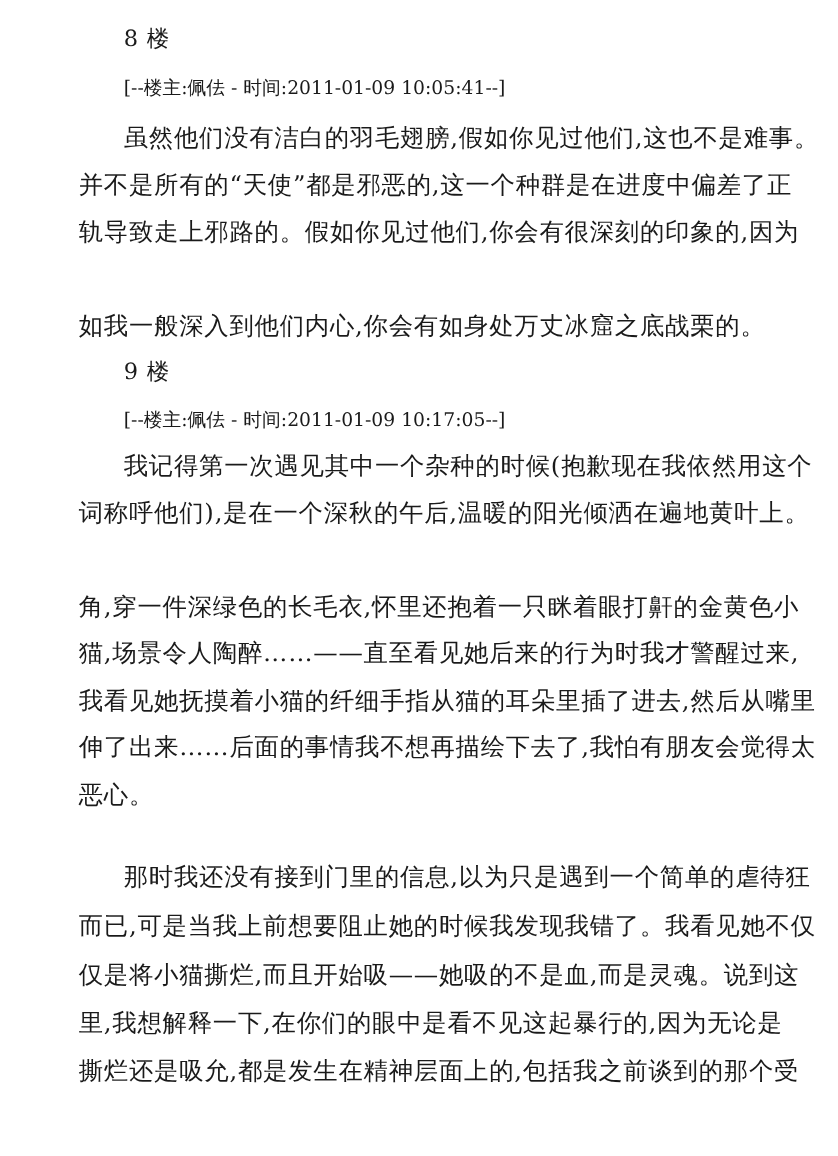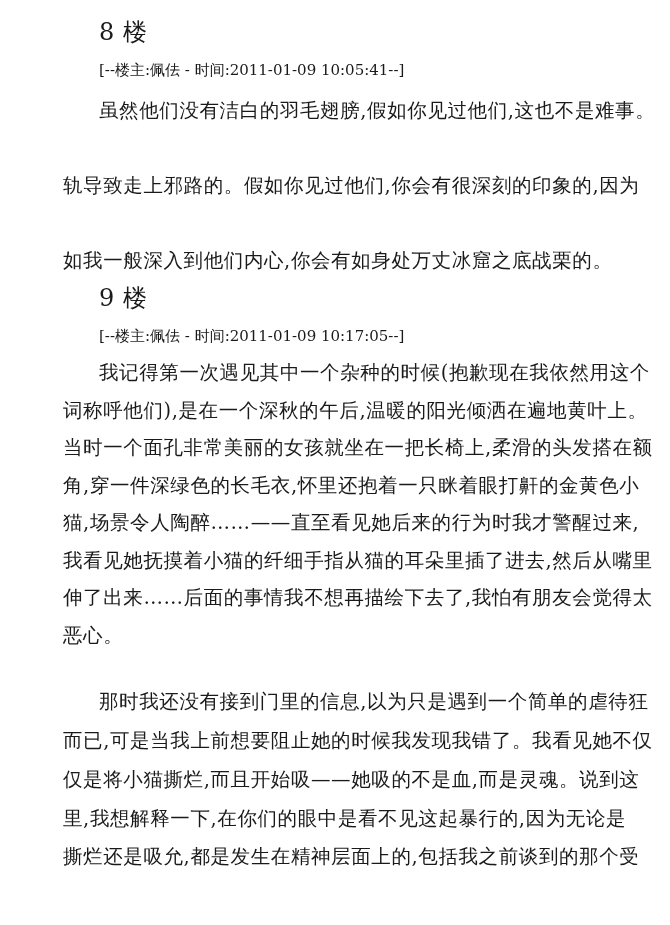--- a/index.html
+++ b/index.html
@@ -25,39 +25,39 @@
     .line {
       position: absolute;
       left: 63px;
       font-size: 19.5px;
       line-height: 24px;
       white-space: nowrap;
       letter-spacing: 0.6px;
       transform: translateY(-50%);
     }
     .indent { left: 99px; }
-    .floor { left: 99px; font-size: 24px; text-align: center; }
+    .floor { left: 99px; font-size: 18px; text-align: center; }
     .meta { left: 99px; font-size: 15px; letter-spacing: 0px; }
   </style>
 </head>
 <body>
 
 <div class="page">
 
   <div class="line floor" style="top:32px">8 楼</div>
   <div class="line meta" style="top:70px">[--楼主:佩佉 - 时间:2011-01-09 10:05:41--]</div>
   <div class="line indent" style="top:111px">虽然他们没有洁白的羽毛翅膀,假如你见过他们,这也不是难事。</div>
+  <div class="line" style="top:148px">并不是所有的“天使”都是邪恶的,这一个种群是在进度中偏差了正</div>
   <div class="line" style="top:186px">轨导致走上邪路的。假如你见过他们,你会有很深刻的印象的,因为</div>
   <div class="line" style="top:261px">如我一般深入到他们内心,你会有如身处万丈冰窟之底战栗的。</div>
 
   <div class="line floor" style="top:298px">9 楼</div>
   <div class="line meta" style="top:336px">[--楼主:佩佉 - 时间:2011-01-09 10:17:05--]</div>
   <div class="line indent" style="top:373px">我记得第一次遇见其中一个杂种的时候(抱歉现在我依然用这个</div>
   <div class="line" style="top:411px">词称呼他们),是在一个深秋的午后,温暖的阳光倾洒在遍地黄叶上。</div>
-  <div class="line" style="top:448px">当时一个面孔非常美丽的女孩就坐在一把长椅上,柔滑的头发搭在额</div>
   <div class="line" style="top:486px">角,穿一件深绿色的长毛衣,怀里还抱着一只眯着眼打鼾的金黄色小</div>
   <div class="line" style="top:523px">猫,场景令人陶醉……——直至看见她后来的行为时我才警醒过来,</div>
   <div class="line" style="top:561px">我看见她抚摸着小猫的纤细手指从猫的耳朵里插了进去,然后从嘴里</div>
   <div class="line" style="top:598px">伸了出来……后面的事情我不想再描绘下去了,我怕有朋友会觉得太</div>
   <div class="line" style="top:636px">恶心。</div>
 
   <div class="line indent" style="top:702px">那时我还没有接到门里的信息,以为只是遇到一个简单的虐待狂</div>
   <div class="line" style="top:780px">仅是将小猫撕烂,而且开始吸——她吸的不是血,而是灵魂。说到这</div>
   <div class="line" style="top:741px">而已,可是当我上前想要阻止她的时候我发现我错了。我看见她不仅</div>
   <div class="line" style="top:819px">里,我想解释一下,在你们的眼中是看不见这起暴行的,因为无论是</div>

